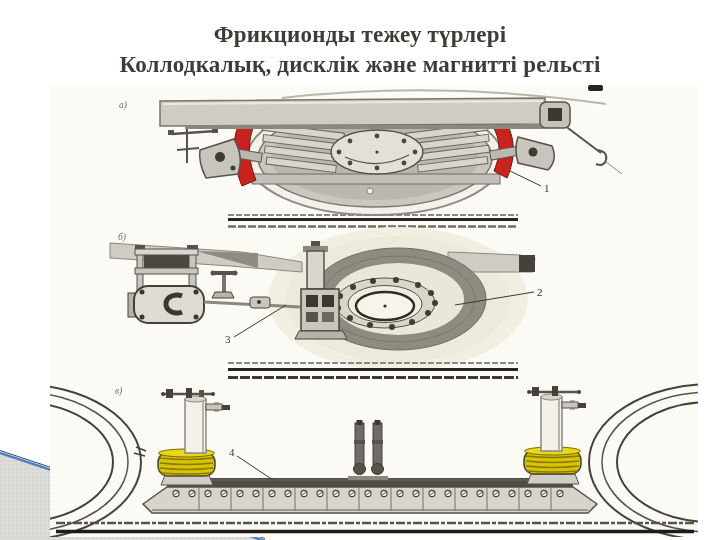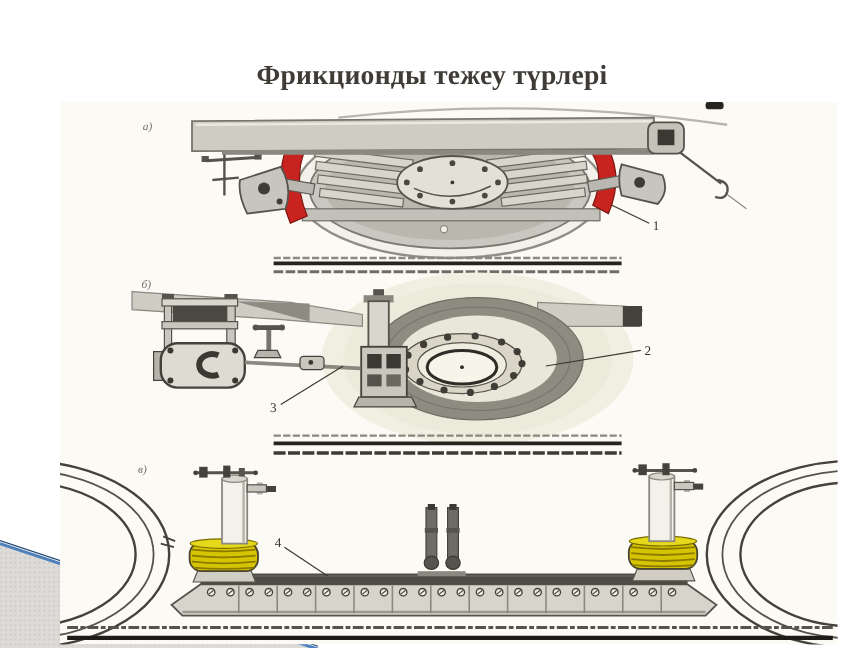--- a/index.html
+++ b/index.html
@@ -2,21 +2,21 @@
 <html style="--title-text: #3f3c38; --brake-shoe-red: #c8231e; --spring-yellow: #d6c400; --spring-yellow-light: #e6d81a; --corner-accent-blue: #4f81bd; --corner-fill-gray: #dcdbd7;"><head>
 <meta charset="utf-8">
 <style>
   html,body{margin:0;padding:0;}
   body{width:720px;height:540px;overflow:hidden;background:#fff;}
   .slide{position:relative;width:720px;height:540px;background:#ffffff;font-family:"Liberation Serif",serif;}
   .corner{position:absolute;left:0;top:0;z-index:1;}
   .figure-wrap{position:absolute;left:50px;top:85px;width:648px;height:452px;z-index:2;}
   .title{position:absolute;top:20px;left:0;width:720px;text-align:center;z-index:3;
          color:var(--title-text,#3f3c38);font-weight:bold;font-size:23px;line-height:30px;letter-spacing:.2px;}
-  .title div{white-space:nowrap;margin-top:28px;}
+  .title div{white-space:nowrap;}
   svg text{font-family:"Liberation Serif",serif;}
   .sec-label{font-size:9.5px;font-style:italic;fill:#6f6d66;}
   .part-label{font-size:11px;fill:#35332d;}
 </style>
 </head>
 <body>
 
 <div class="slide">
 
   <svg class="corner" width="720" height="540" viewBox="0 0 720 540">
@@ -26,20 +26,21 @@
       </pattern>
     </defs>
     <polygon points="0,452 265,540 0,540" style="fill:var(--corner-fill-gray,#dcdbd7)"></polygon>
     <polygon points="0,452 265,540 0,540" fill="url(#dots)"></polygon>
     <line x1="0" y1="450.5" x2="265" y2="538.5" stroke="#24476f" stroke-width="1"></line>
     <line x1="0" y1="453" x2="265" y2="541" style="stroke:var(--corner-accent-blue,#4f81bd)" stroke-width="2.5"></line>
   </svg>
 
   <div class="title">
     <div>Фрикционды тежеу түрлері</div>
+    <div>Коллодкалық, дисклік және магнитті рельсті</div>
   </div>
 
   <div class="figure-wrap">
   <svg width="648" height="452" viewBox="50 85 648 452">
     <defs>
       <g id="bolt">
         <circle r="3.1" fill="#efede4" stroke="#44423a" stroke-width="1.1"></circle>
         <line x1="-2" y1="1.6" x2="2" y2="-1.6" stroke="#44423a" stroke-width="0.9"></line>
       </g>
     </defs>

